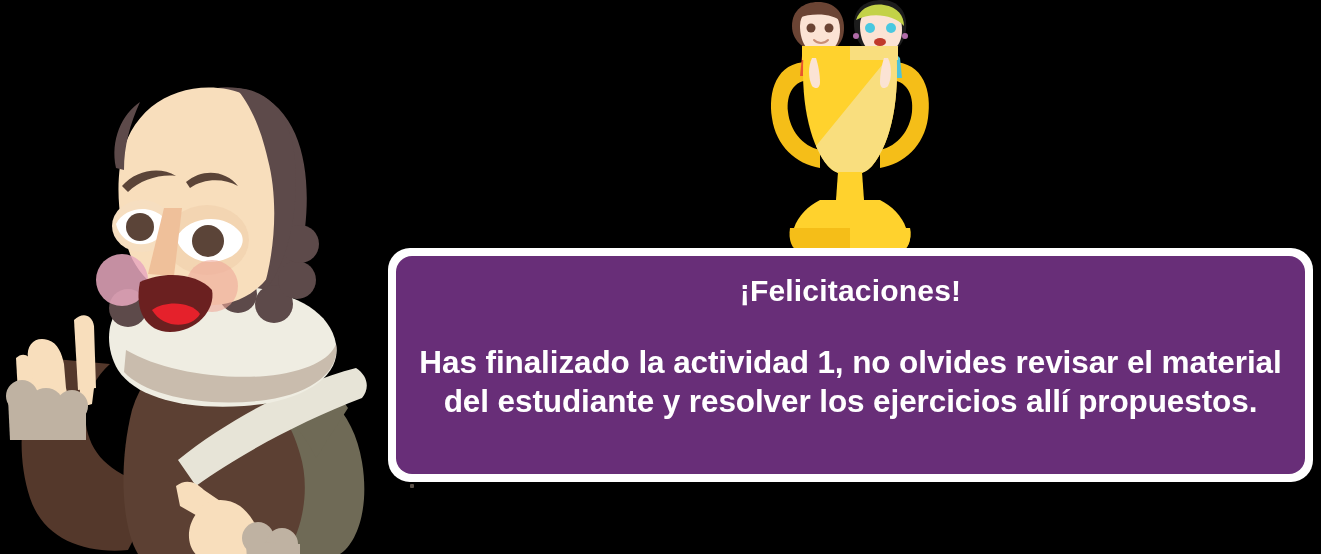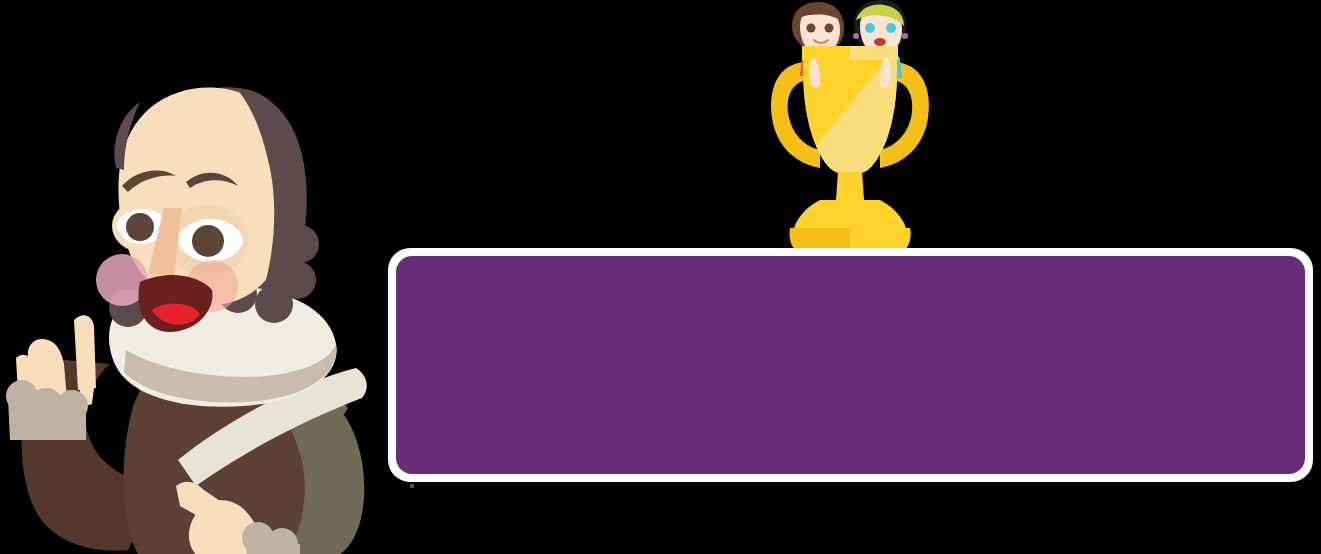--- a/index.html
+++ b/index.html
@@ -166,18 +166,21 @@
 
       <path d="M70 200 L130 200 C142 206 152 216 156 228 L44 228 C48 216 58 206 70 200 Z" fill="#FFD22D"></path>
 
       <path d="M40 228 L160 228 C162 240 158 250 150 252 L50 252 C42 250 38 240 40 228 Z" fill="#F5BE18"></path>
       <path d="M100 228 L160 228 C162 240 158 250 150 252 L100 252 Z" fill="#FFD22D"></path>
     </svg>
   </div>
 
   <div class="card-wrap">
     <div class="card">
+      <div class="card-title">¡Felicitaciones!</div>
+      <div class="card-body">Has finalizado la actividad 1, no olvides revisar el material
+del estudiante y resolver los ejercicios allí propuestos.</div>
     </div>
   </div>
 
   <div class="tiny-mark"></div>
 
 </div>
 
 </body></html>

